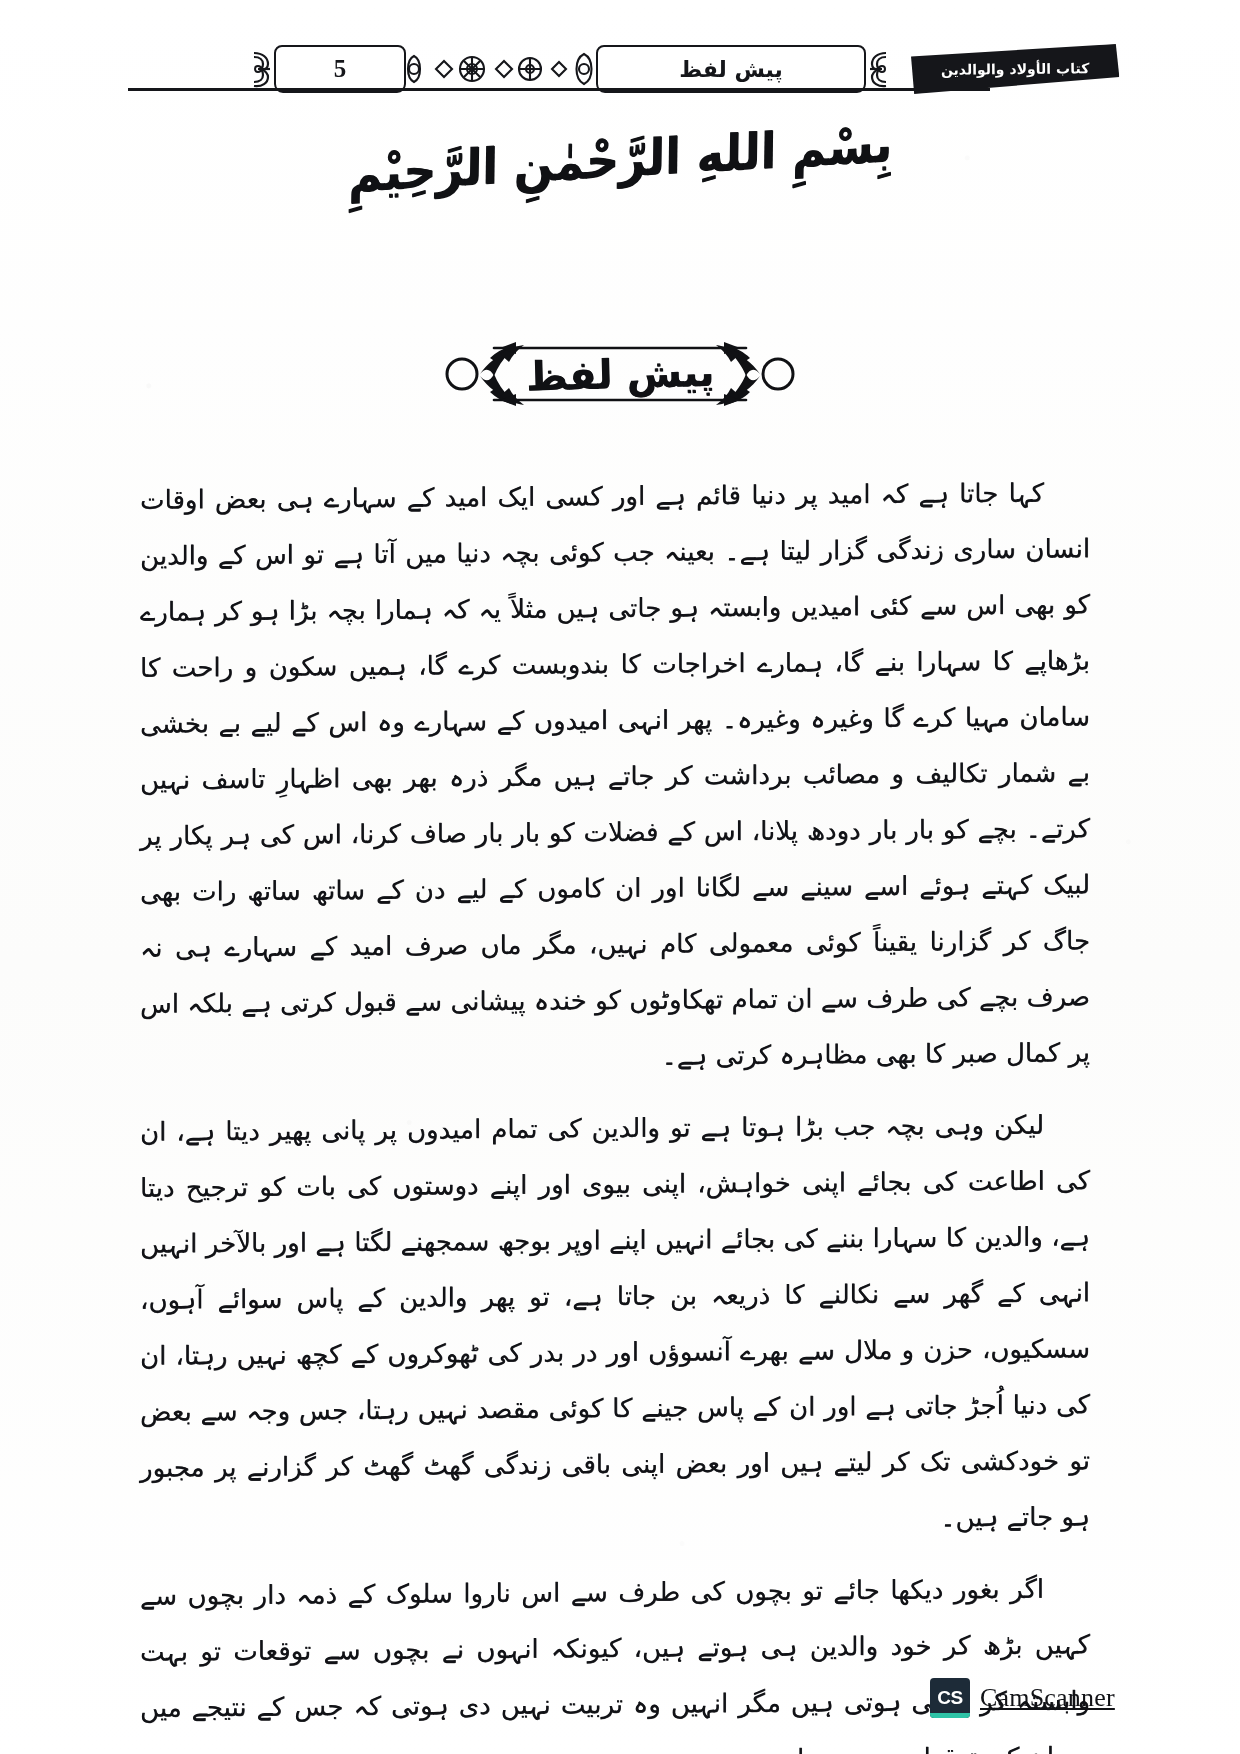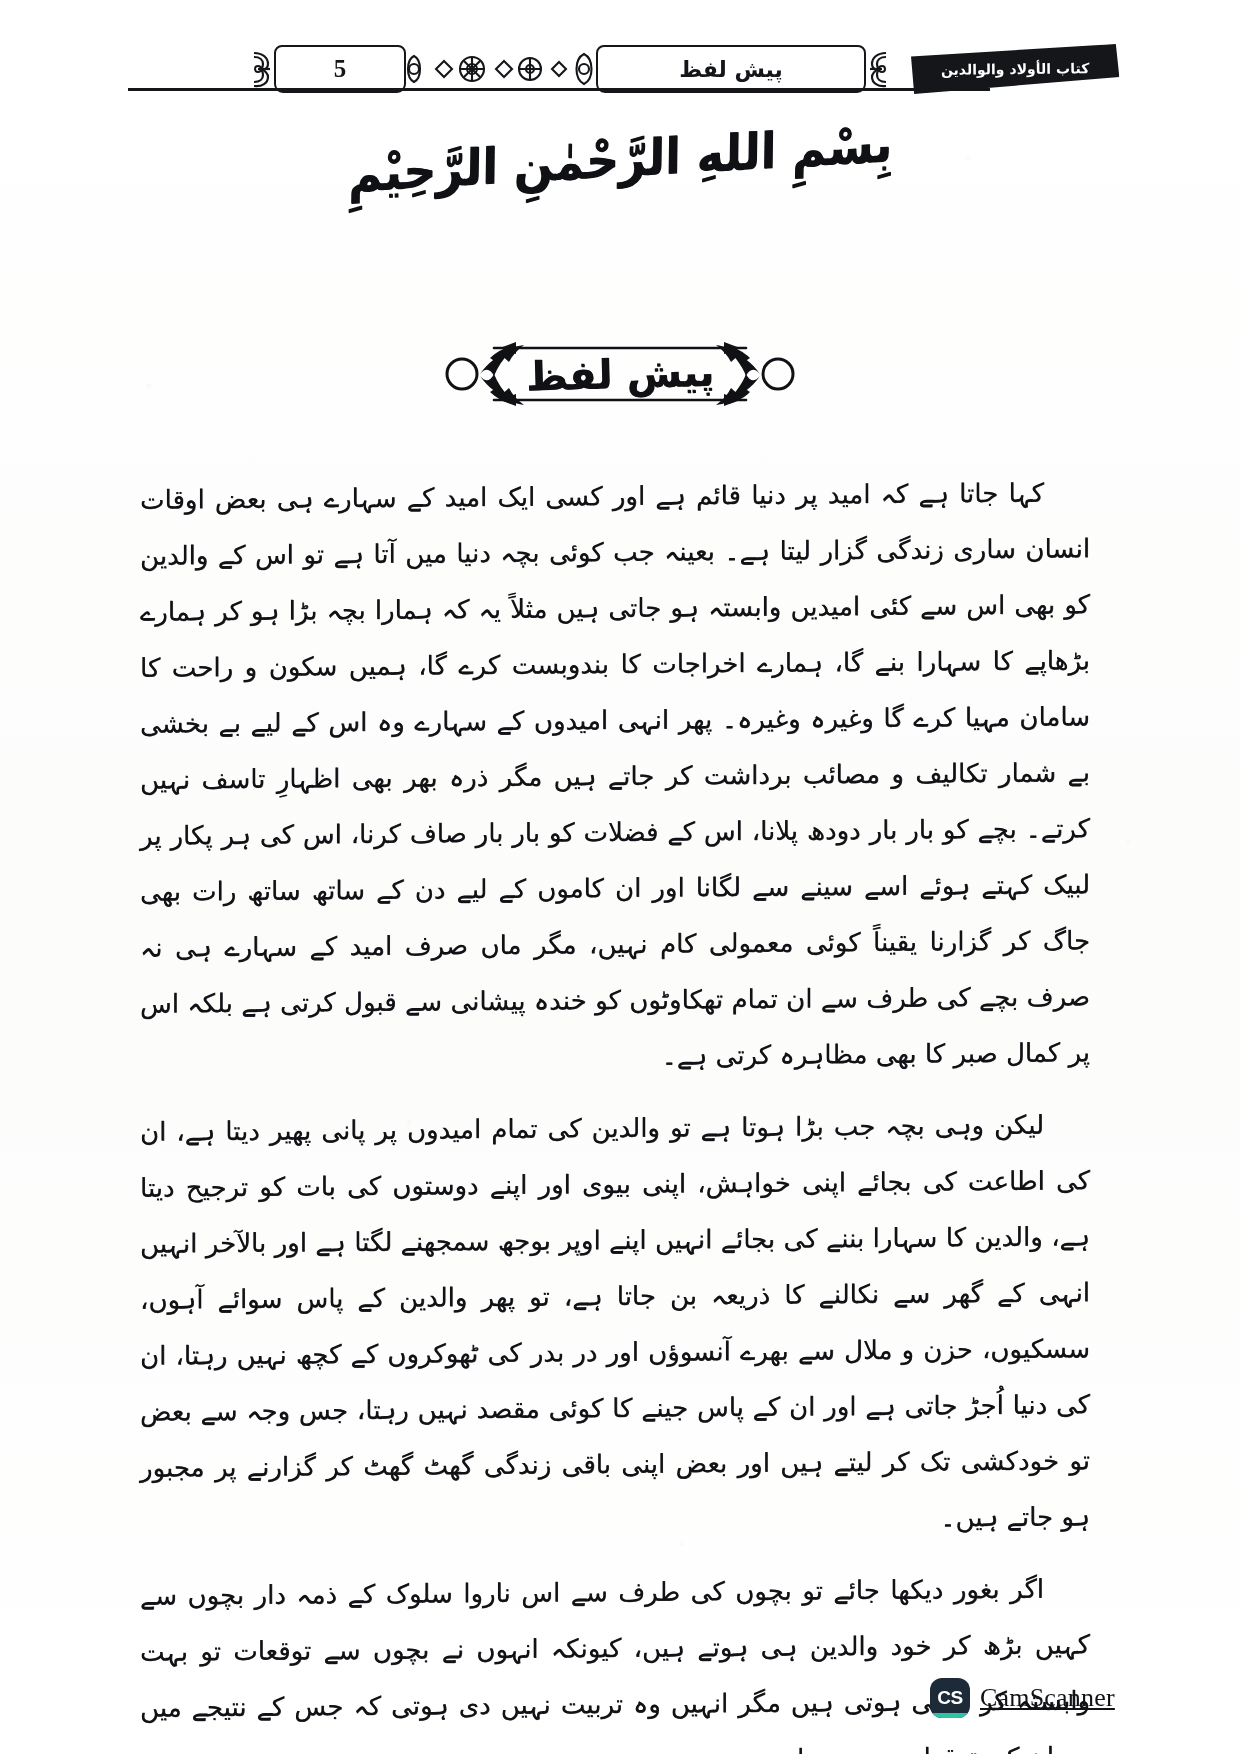--- a/index.html
+++ b/index.html
@@ -188,21 +188,21 @@
     left: 930px;
     top: 1678px;
     display: flex;
     align-items: center;
     gap: 10px;
     direction: ltr;
   }
   .cs-logo {
     width: 40px;
     height: 40px;
-    border-radius: 12px;
+    border-radius: 4px;
     background: #1d2b38;
     position: relative;
     display: flex;
     align-items: center;
     justify-content: center;
     overflow: hidden;
   }
   .cs-logo .cs-text {
     color: #ffffff;
     font-family: "Liberation Sans", sans-serif;

